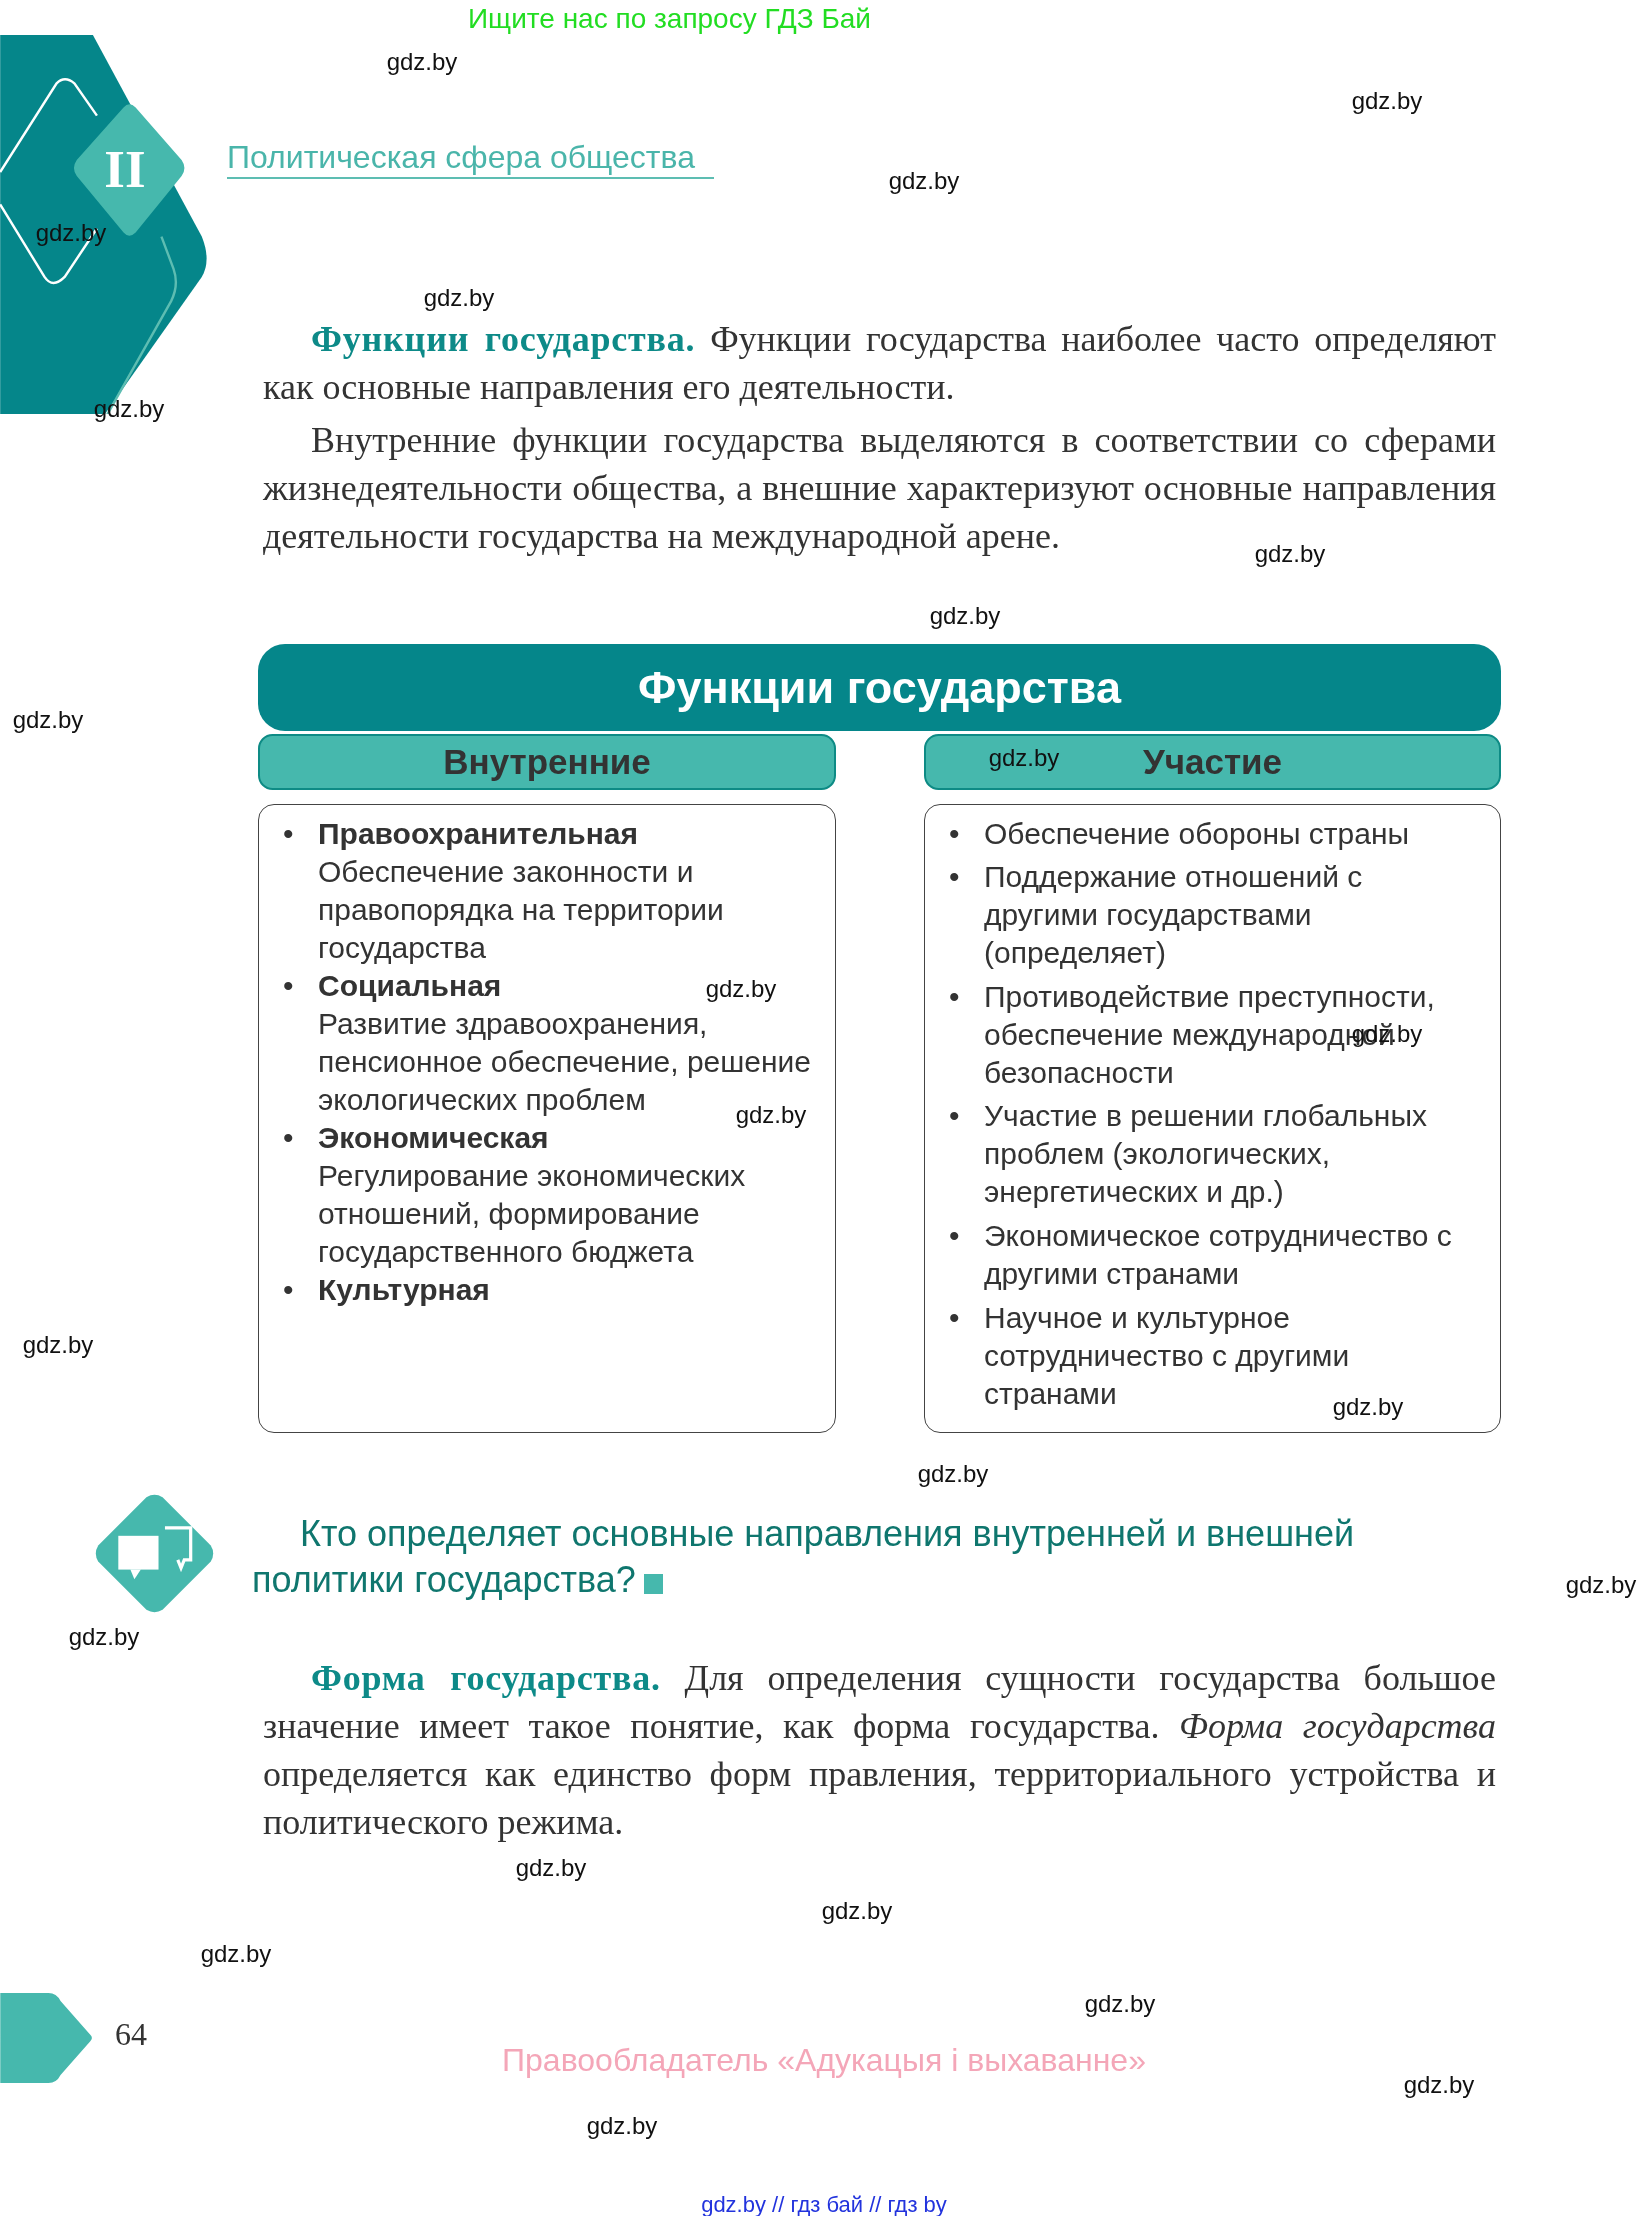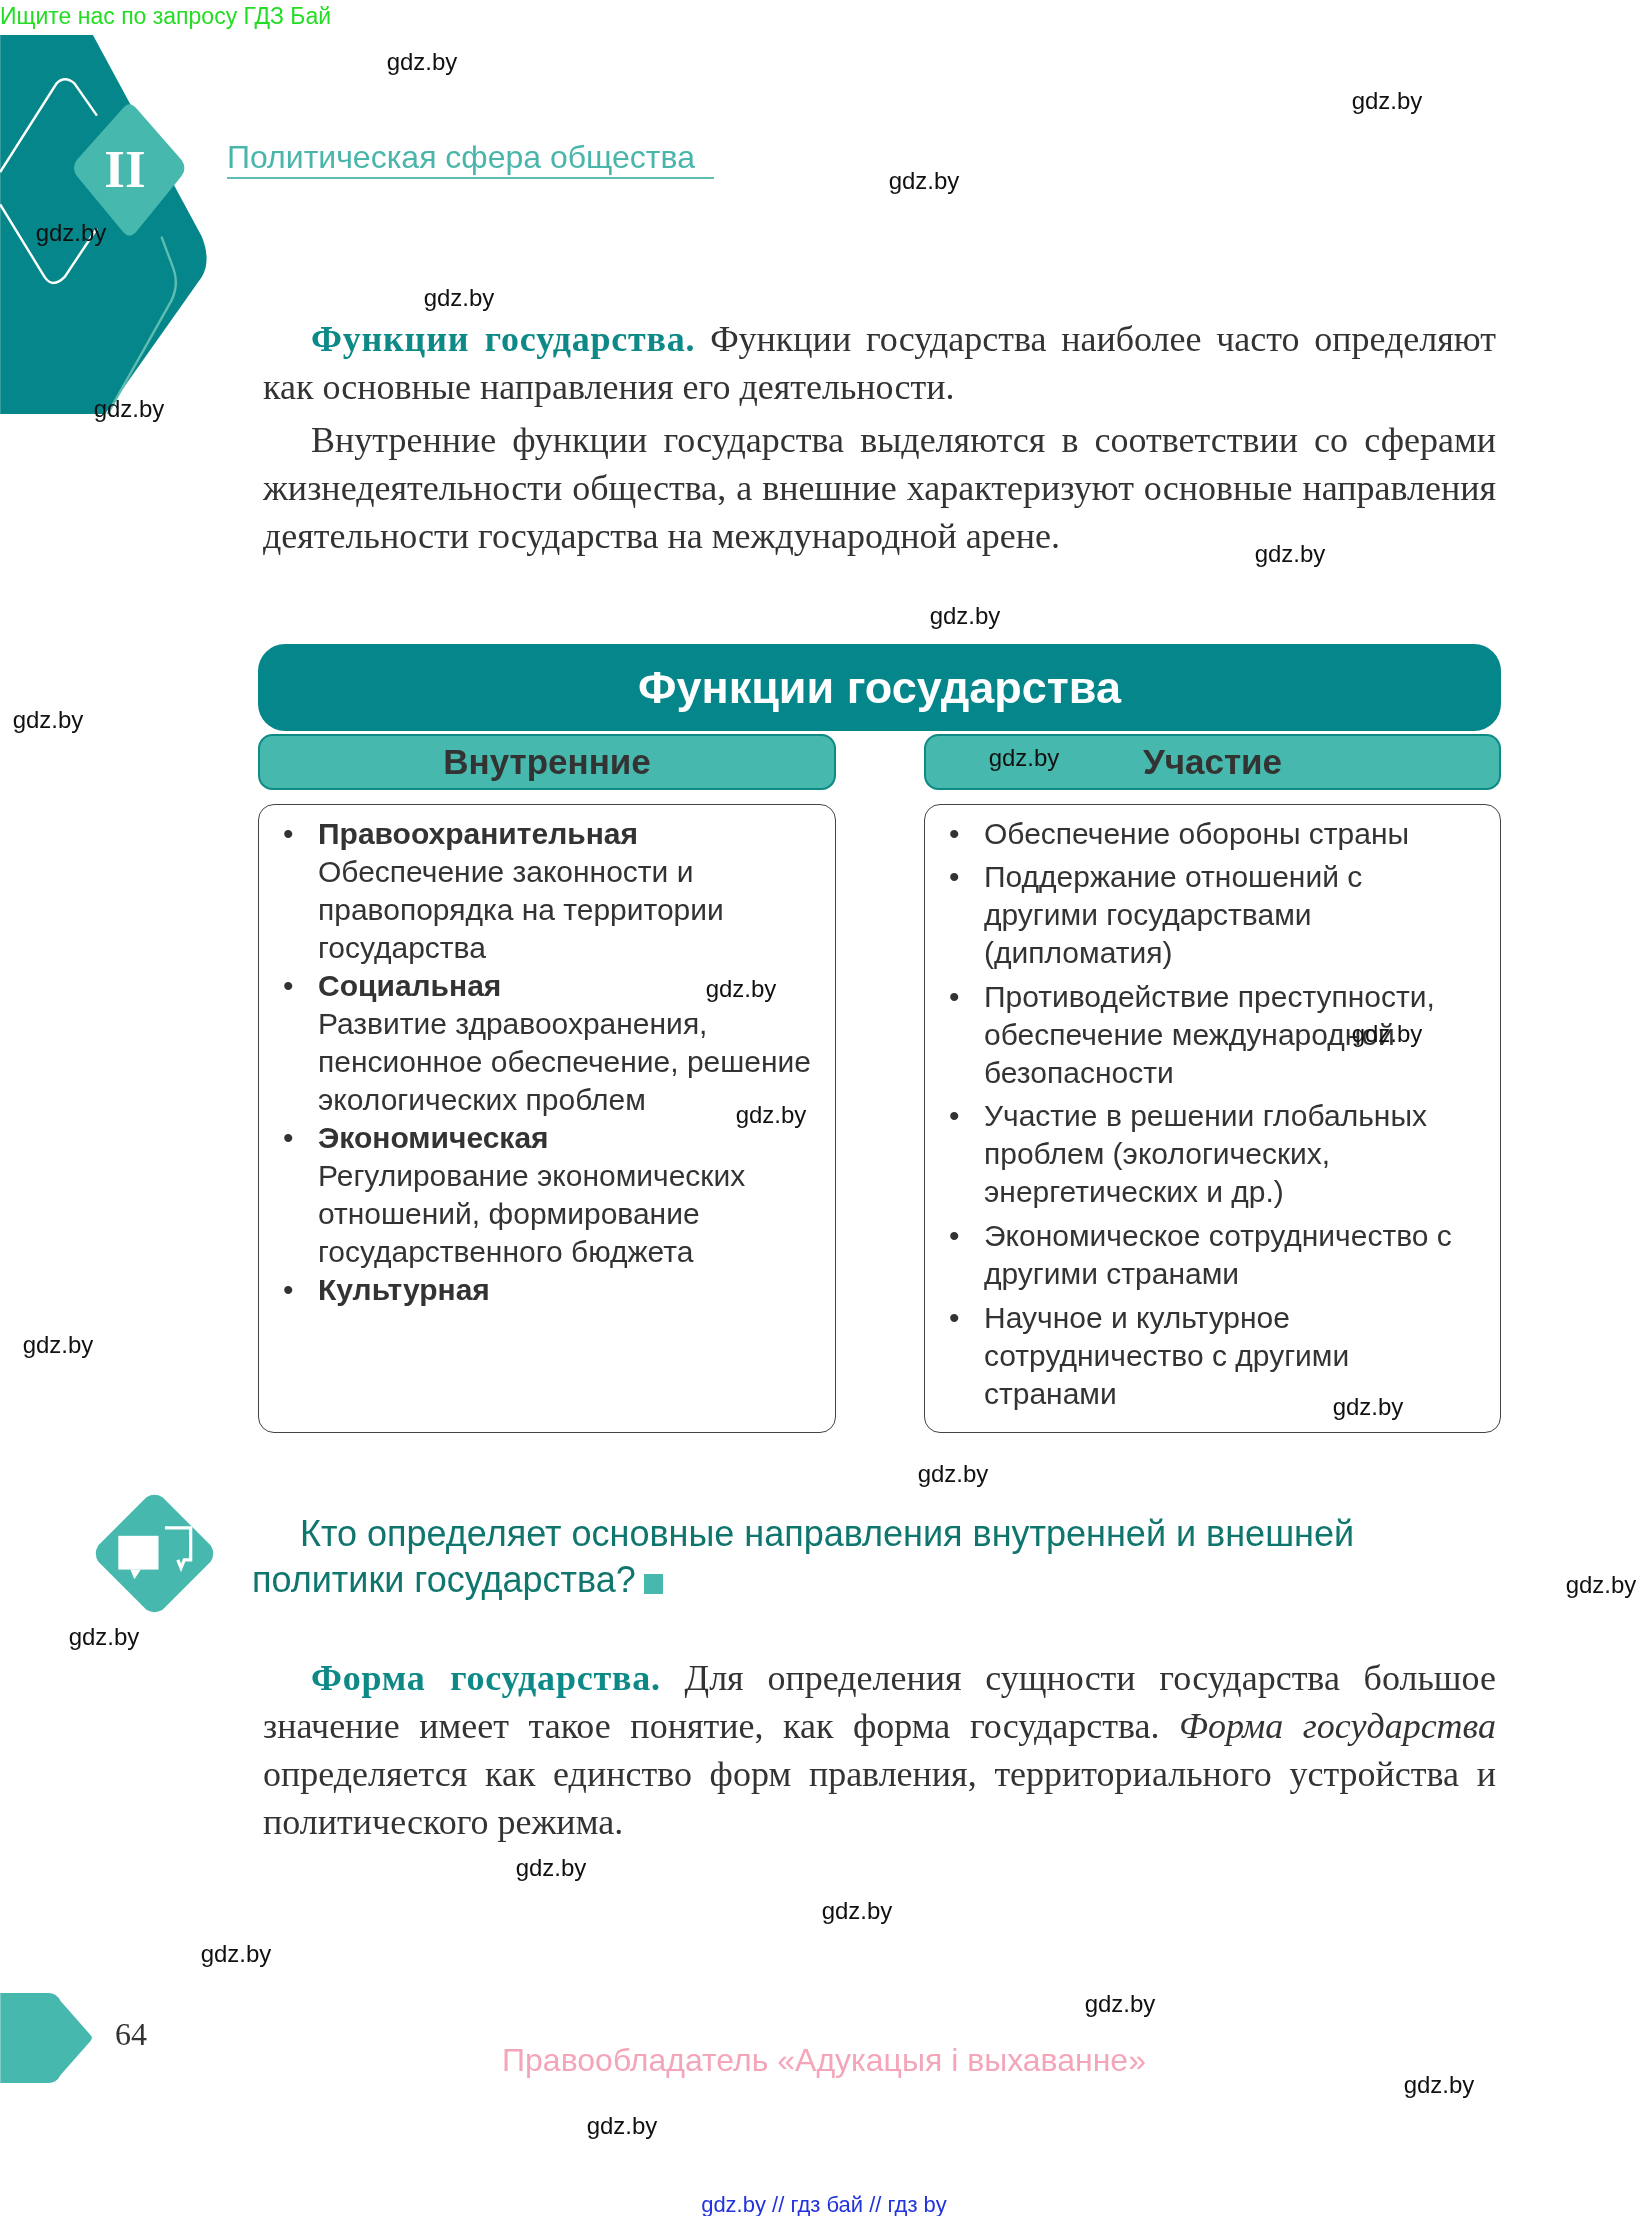--- a/index.html
+++ b/index.html
@@ -1,18 +1,18 @@
 <!DOCTYPE html>
 <html style="font-size:13px"><head>
 <meta charset="utf-8">
 <style>
   html,body{margin:0;padding:0;background:#fff;}
   body{width:1648px;height:2216px;position:relative;overflow:hidden;font-family:"Liberation Sans",sans-serif;color:#3a3a3a;}
   .abs{position:absolute;}
-  .topnote{left:0;width:1339px;top:3.2px;text-align:left;color:#22dd22;font-size:23px;}
+  .topnote{left:0;width:1339px;top:3.2px;text-align:center;color:#22dd22;font-size:28px;}
   .chapter-shape{left:0;top:35px;}
   .chapter-title{left:227px;top:139px;font-size:32px;color:#4ab5aa;}
   .chapter-line{left:227px;top:177px;width:487px;height:2.4px;background:#5dbdb2;}
   .para{left:258px;width:1243px;font-family:"Liberation Serif","DejaVu Serif",serif;font-size:36px;line-height:48px;color:#333;text-align:justify;}
   .para p{margin:5px;text-indent:48px;}
   .lead{color:#0d8a88;font-weight:bold;letter-spacing:0.8px;}
   .em{font-style:italic;}
   .banner{left:258px;top:644px;width:1243px;height:87px;background:#05868a;border-radius:27px;color:#fff;font-weight:bold;font-size:45px;display:flex;align-items:center;justify-content:center;}
   .subhead{top:734px;height:56px;background:#46b8ad;border:2.4px solid #0e8b85;border-radius:14.5px;color:#333;font-weight:bold;font-size:35px;display:flex;align-items:center;justify-content:center;box-sizing:border-box;}
   .box{top:804px;height:629px;border:1.6px solid #444;border-radius:16px;box-sizing:border-box;padding:9.7px 16px 0 24px;font-size:30px;line-height:38px;color:#333;}
@@ -77,21 +77,21 @@
     <li>
         <span class="b">•</span>
         <div class="ttl">Культурная</div>
       </li>
   </ul>
 </div>
 
 <div class="abs box ext" style="left:924px;width:577px;">
   <ul>
     <li><span class="b">•</span><span>Обеспечение обороны страны</span></li>
-    <li><span class="b">•</span><span>Поддержание отношений с другими государствами (дипломатия)</span></li>
+    <li><span class="b">•</span><span>Поддержание отношений с другими государствами (определяет)</span></li>
     <li><span class="b">•</span><span>Противодействие преступности, обеспечение международной безопасности</span></li>
     <li><span class="b">•</span><span>Участие в решении глобальных проблем (экологических, энергетических и др.)</span></li>
     <li><span class="b">•</span><span>Экономическое сотрудничество с другими странами</span></li>
     <li><span class="b">•</span><span>Научное и культурное сотрудничество с другими странами</span></li>
   </ul>
 </div>
 
 <svg class="abs qicon" width="121" height="119" viewBox="0 0 150 148">
   <path d="M65 4 Q75 -2 85 4 L145 64 Q151 74 145 84 L85 144 Q75 150 65 144 L5 84 Q-1 74 5 64 Z" fill="#46b8ad"></path>
   <rect x="30" y="52" width="50" height="42" fill="#fff"></rect>

